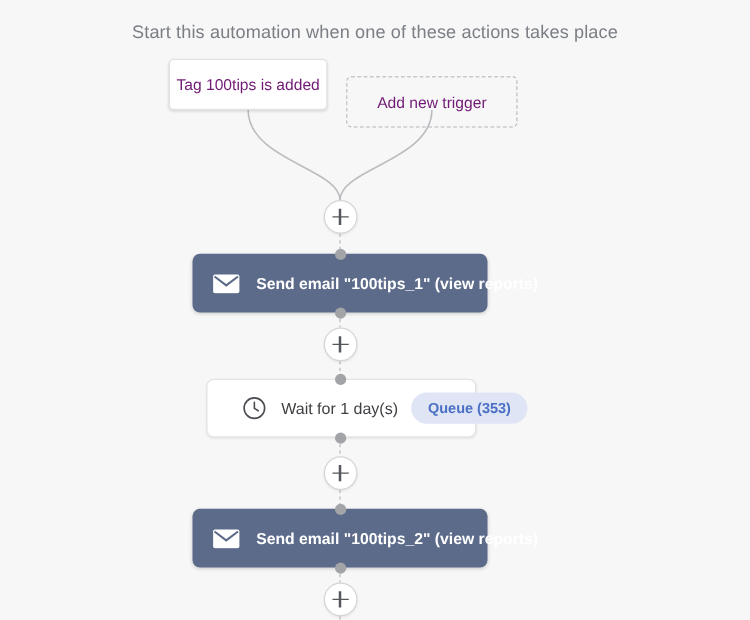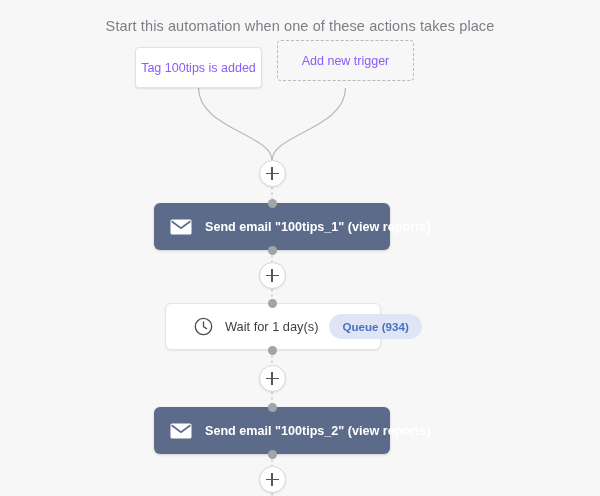--- a/index.html
+++ b/index.html
@@ -49,35 +49,35 @@
 
   
   .trigger {
     position: absolute;
     height: 41px;
     border-radius: 4px;
     display: flex;
     align-items: center;
     justify-content: center;
     font-size: 12.5px;
-    color: #8b5cf6;
+    color: #701a75;
     z-index: 4;
     box-sizing: border-box;
   }
   .trigger.solid {
     left: 135px;
     top: 47px;
     width: 127px;
     background: #ffffff;
     border: 1px solid #e2e2e4;
     box-shadow: 0 1px 2px rgba(0,0,0,0.10);
   }
   .trigger.dashed {
     left: 277px;
-    top: 40px;
+    top: 61px;
     width: 137px;
     background: transparent;
     border: 1px dashed #b9b9bd;
     text-align: right;
   }
 
   
   .plus-btn {
     position: absolute;
     width: 27px;
@@ -232,21 +232,21 @@
 
   <div class="plus-btn" style="left:258.5px; top:262px;"></div>
 
   <div class="node-dot" style="left:267.5px; top:298.5px;"></div>
   <div class="block wait" style="top:303px;">
     <svg class="clock-icon" viewBox="0 0 19 19" xmlns="http://www.w3.org/2000/svg">
       <circle cx="9.5" cy="9.5" r="8.2" fill="none" stroke="#4a4c51" stroke-width="1.3"></circle>
       <path d="M9.5 4.8 L9.5 9.7 L12.6 11.6" fill="none" stroke="#4a4c51" stroke-width="1.3" stroke-linecap="round"></path>
     </svg>
     <span class="wait-label">Wait for 1 day(s)</span>
-    <span class="queue-badge">Queue (934)</span>
+    <span class="queue-badge">Queue (353)</span>
   </div>
   <div class="node-dot" style="left:267.5px; top:345.5px;"></div>
 
   <div class="plus-btn" style="left:258.5px; top:365px;"></div>
 
   <div class="node-dot" style="left:267.5px; top:402.5px;"></div>
   <div class="block email" style="top:407px;">
     <svg class="envelope-icon" viewBox="0 0 22 16" xmlns="http://www.w3.org/2000/svg">
       <rect x="0.5" y="0.5" width="21" height="15" rx="1.5" fill="#ffffff"></rect>
       <path d="M1.6 2.2 L11 9.3 L20.4 2.2" fill="none" stroke="#5c6b8a" stroke-width="1.7"></path>

